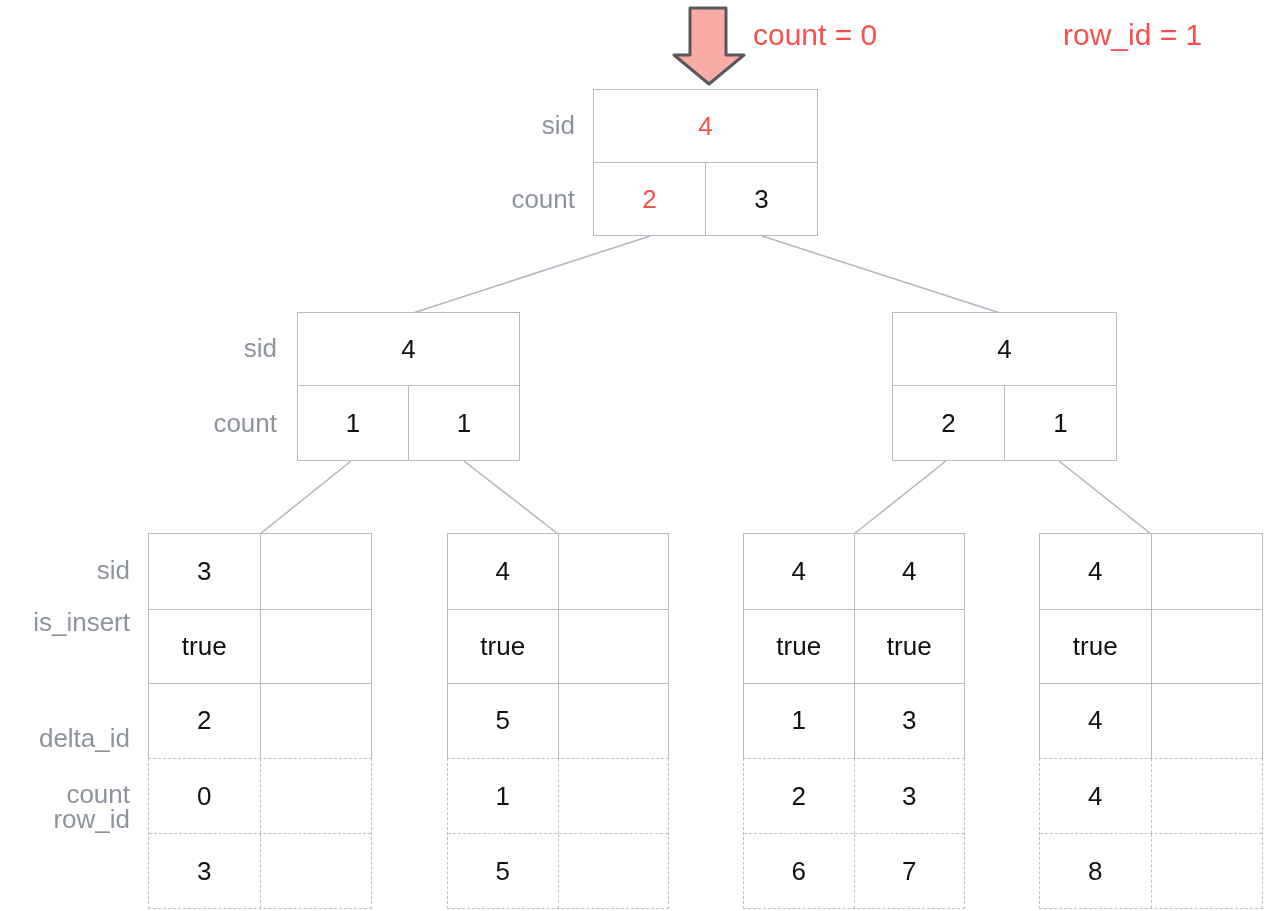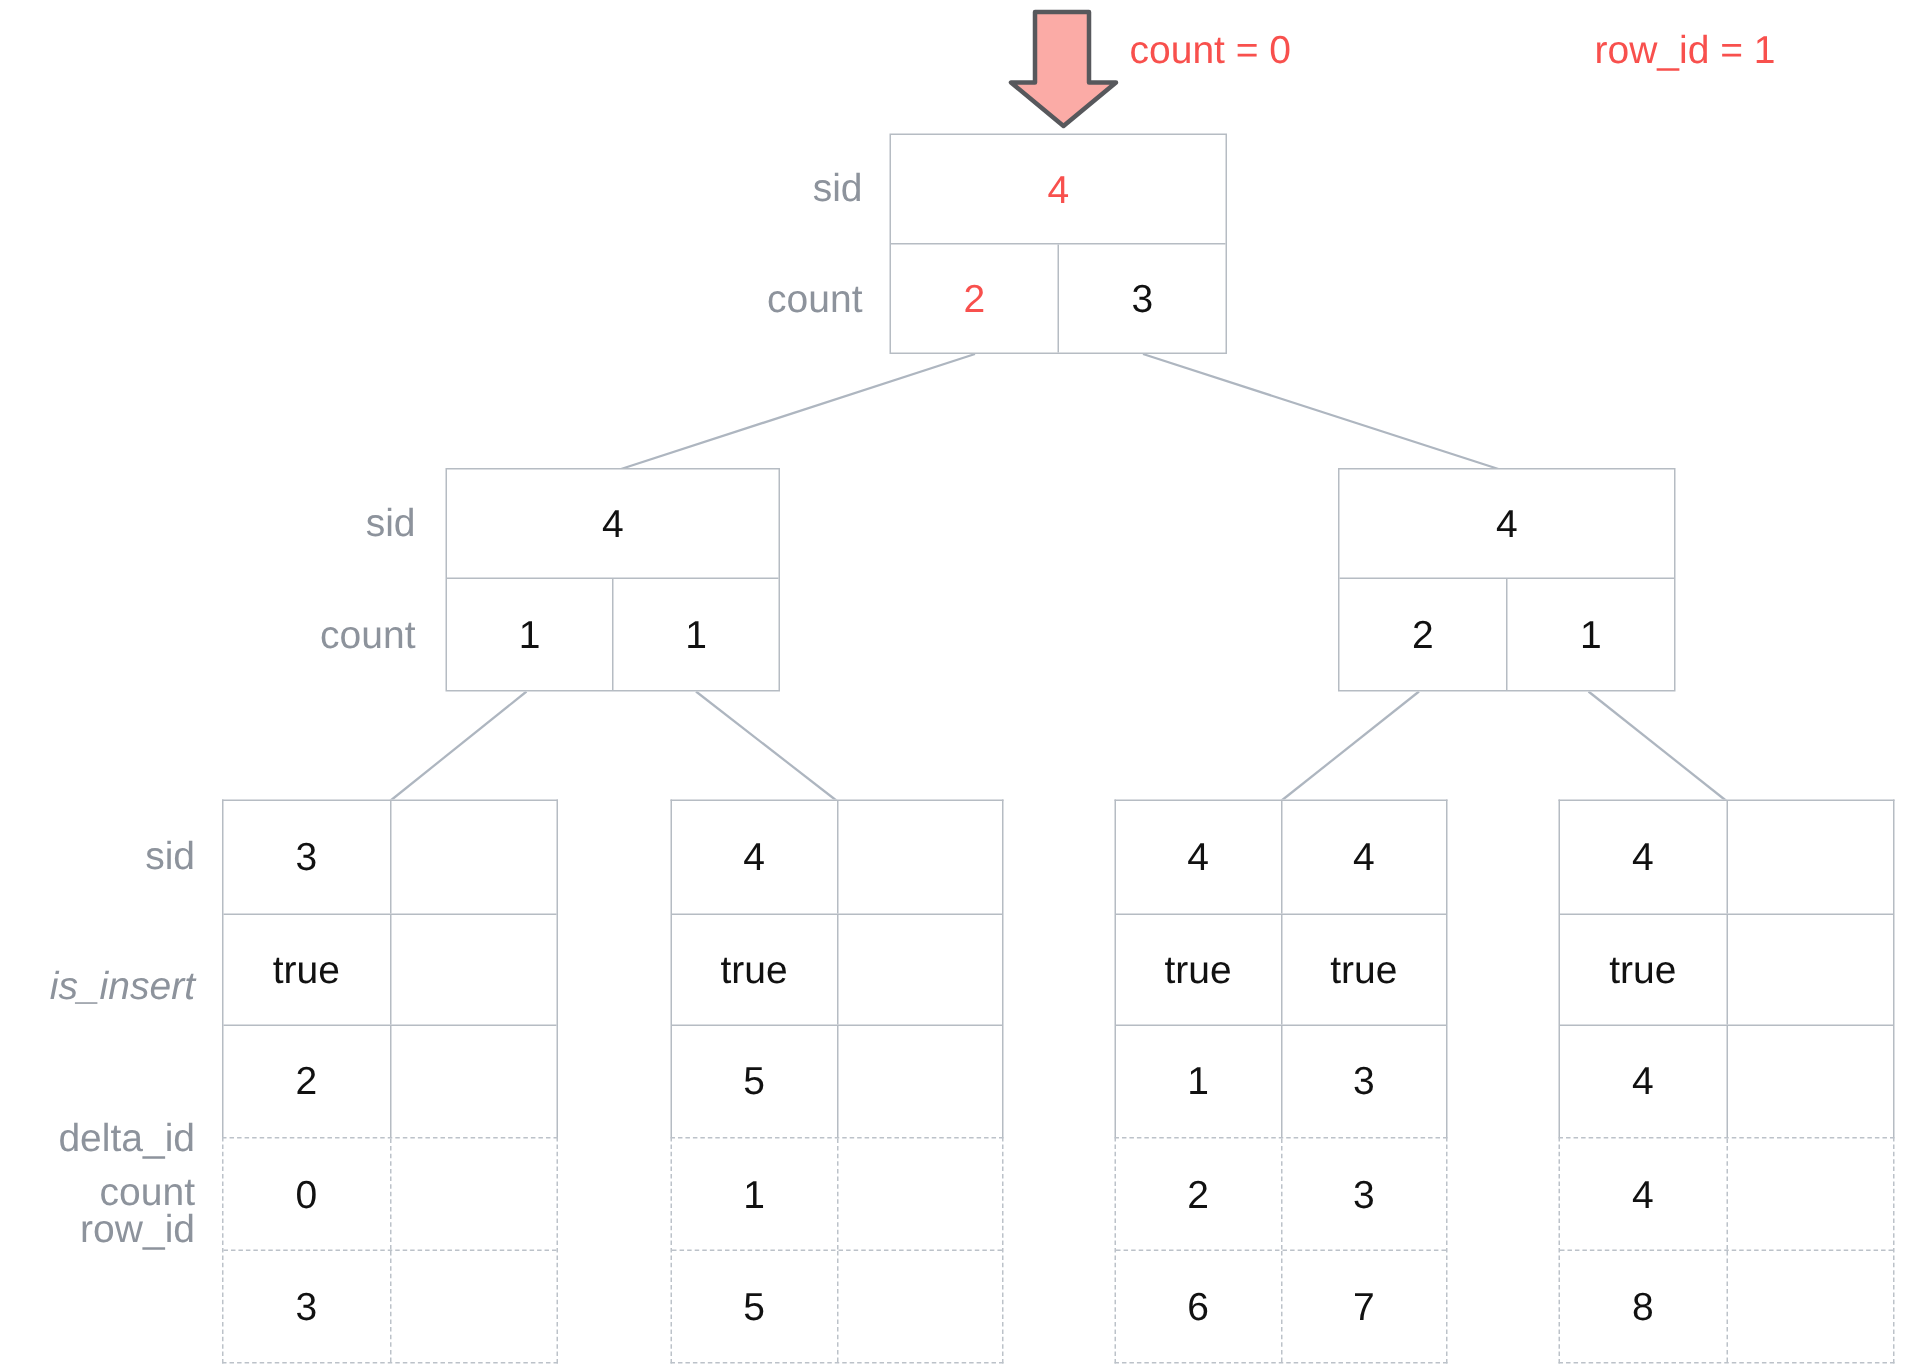--- a/index.html
+++ b/index.html
@@ -10,21 +10,21 @@
     --border-dashed: #bcc2c9;
     --label-gray: #8d939c;
     --connector: #aeb6c0;
     --text: #111111;
   }
   * { margin:0; padding:0; box-sizing:border-box; }
   body { background:#ffffff; font-family:"Liberation Sans", sans-serif; }
   .canvas { position:relative; width:1280px; height:911px; background:#ffffff; overflow:hidden; }
   .overlay { position:absolute; left:0; top:0; width:1280px; height:911px; pointer-events:none; }
 
-  .annotation { position:absolute; font-size:26px; color:var(--highlight-red); white-space:nowrap; }
+  .annotation { position:absolute; font-size:30px; color:var(--highlight-red); white-space:nowrap; }
 
   .row-label { position:absolute; display:flex; align-items:center; justify-content:flex-end;
                font-size:26px; color:var(--label-gray); white-space:nowrap; }
 
   .node { position:absolute; border:1.5px solid var(--border); background:#ffffff; }
   .node .sid-row { height:73px; border-bottom:1.5px solid var(--border);
                    display:flex; align-items:center; justify-content:center;
                    font-size:26px; color:var(--text); }
   .node .count-row { display:flex; height:calc(100% - 73px); }
   .node .ccell { flex:1; display:flex; align-items:center; justify-content:center;
@@ -62,22 +62,22 @@
   <div class="annotation" style="left:753px; top:18px;">count = 0</div>
   <div class="annotation" style="left:1063px; top:18px;">row_id = 1</div>
 
   <div class="row-label" style="left:445px; top:89px; width:130px; height:73px;">sid</div>
   <div class="row-label" style="left:445px; top:162px; width:130px; height:74px;">count</div>
 
   <div class="row-label" style="left:147px; top:312px; width:130px; height:73px;">sid</div>
   <div class="row-label" style="left:147px; top:385px; width:130px; height:76px;">count</div>
 
   <div class="row-label" style="left:0px; top:533px; width:130px; height:74.6px;">sid</div>
-  <div class="row-label" style="left:0px; top:620px; width:130px; height:74.6px;font-style:italic;">is_insert</div>
-  <div class="row-label" style="left:0px; top:721px; width:130px; height:74.6px;">delta_id</div>
+  <div class="row-label" style="left:0px; top:585px; width:130px; height:74.6px;">is_insert</div>
+  <div class="row-label" style="left:0px; top:701px; width:130px; height:74.6px;">delta_id</div>
   <div class="row-label" style="left:0px; top:756.8px; width:130px; height:74.6px;">count</div>
   <div class="row-label" style="left:0px; top:782px; width:130px; height:74.6px;">row_id</div>
 
   <div class="node" style="left:593px; top:89px; width:225px; height:147px;">
     <div class="sid-row">
       <span class="red">4</span>
     </div>
     <div class="count-row">
       <div class="ccell red">2</div>
       <div class="ccell">3</div>

